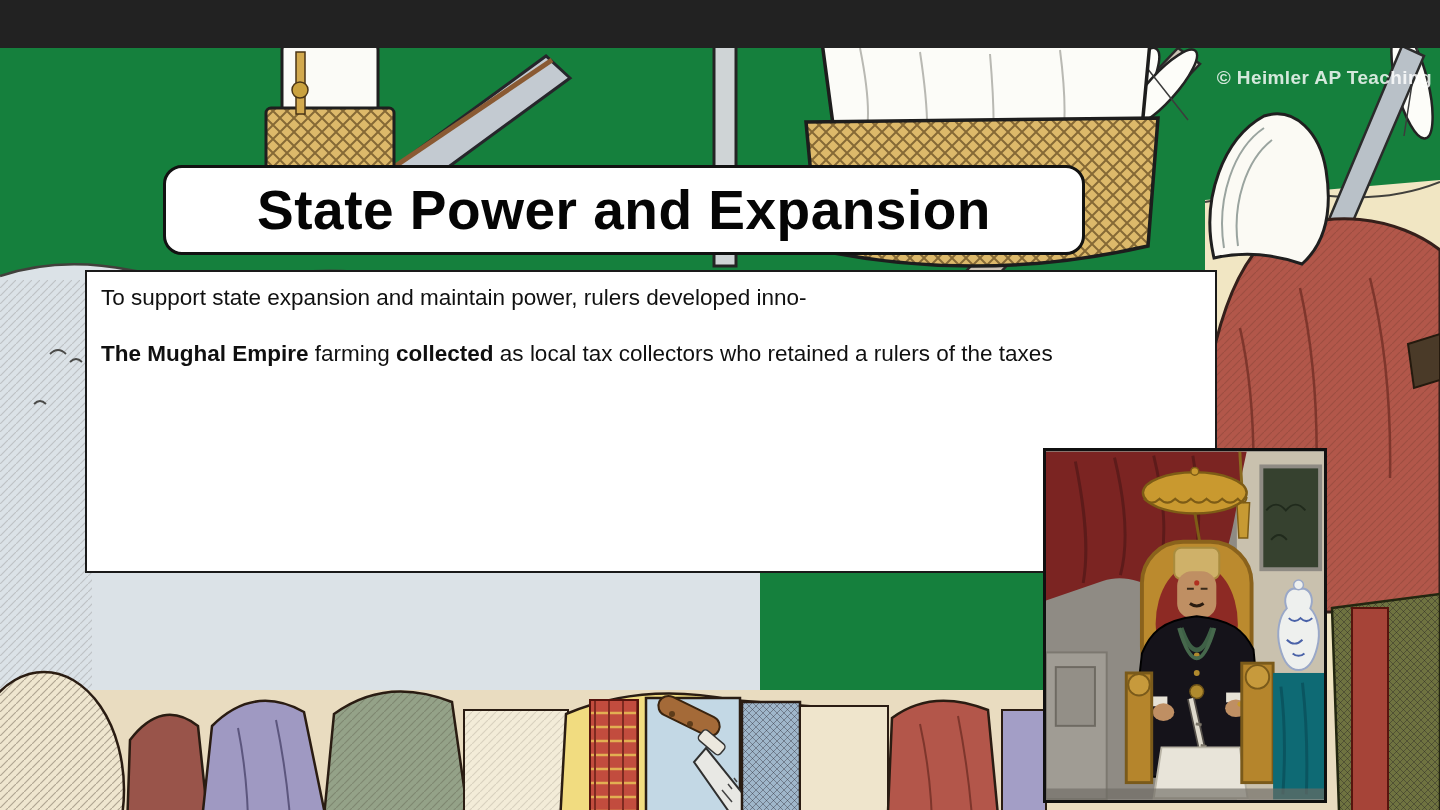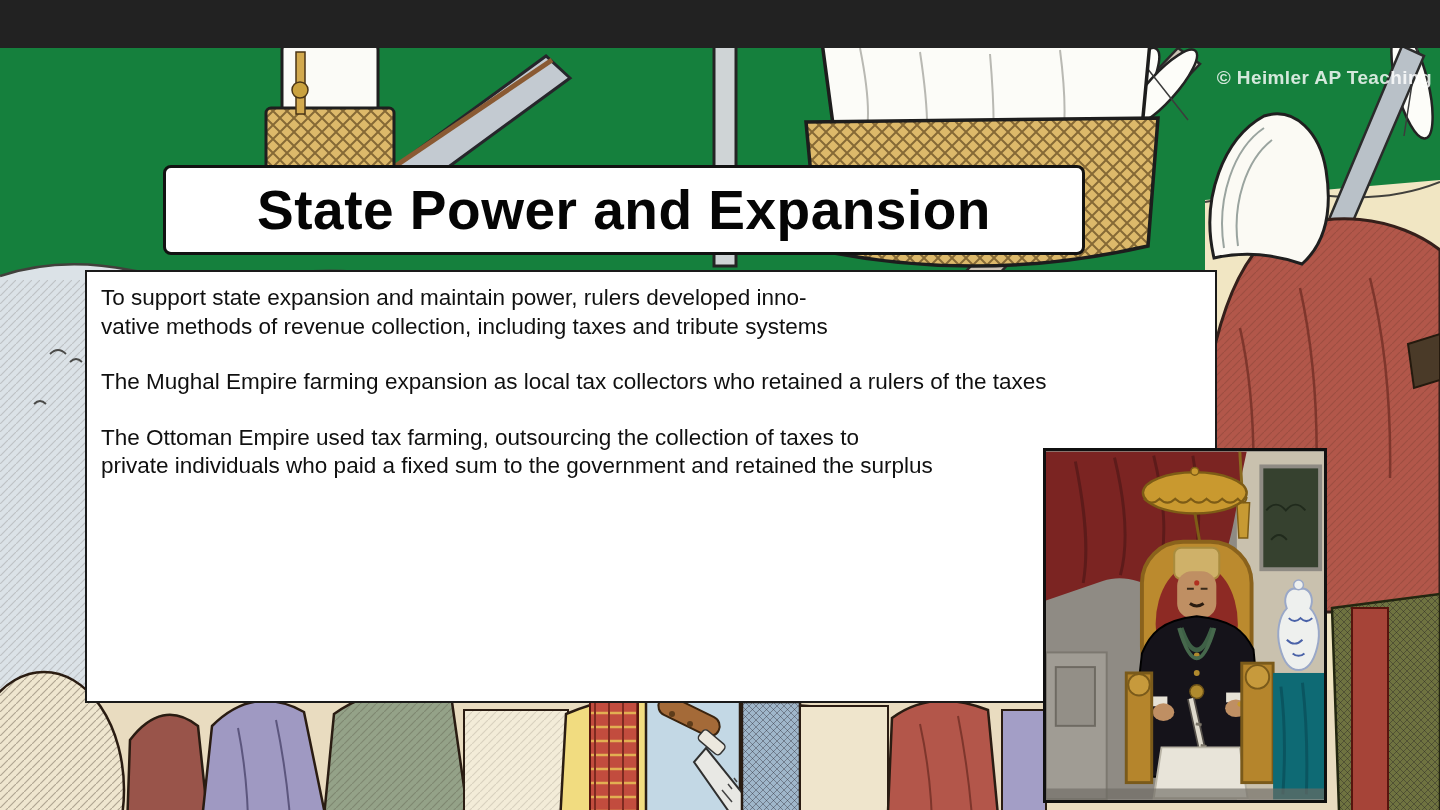--- a/index.html
+++ b/index.html
@@ -2,28 +2,28 @@
 <html><head>
 <meta charset="utf-8">
 <style>
   html,body{margin:0;padding:0;background:#222;}
   .slide{position:relative;width:1440px;height:810px;overflow:hidden;background:#15803d;
          font-family:"Liberation Sans",sans-serif;margin-top:48px;}
   #bg-svg{position:absolute;left:0;top:0;z-index:1;}
   .watermark{position:absolute;top:19px;right:8px;z-index:6;color:rgba(255,255,255,0.82);
              font-size:19px;font-weight:bold;letter-spacing:.4px;}
   .title-box{position:absolute;left:163px;top:117px;width:922px;height:90px;background:#fff;
-             border:3px solid #121212;border-radius:8px;box-sizing:border-box;z-index:3;
+             border:3px solid #121212;border-radius:19px;box-sizing:border-box;z-index:3;
              display:flex;align-items:center;justify-content:center;}
   .title-box span{font-size:55px;font-weight:bold;letter-spacing:.5px;color:#050505;white-space:nowrap;}
-  .text-box{position:absolute;left:85px;top:222px;width:1132px;height:433px;background:#fff;
+  .text-box{position:absolute;left:85px;top:222px;width:1132px;height:303px;background:#fff;
             border:2px solid #1a1a1a;box-sizing:border-box;padding:12px 14px;z-index:2;overflow:hidden;}
   .text-box p{margin:0 0 27px 0;font-size:22.5px;line-height:28.5px;color:#101010;white-space:nowrap;}
   .text-box p:last-child{margin-bottom:0;}
-  .text-box .b{font-weight:normal;}
+  .text-box .b{font-weight:bold;}
   .portrait{position:absolute;left:1043px;top:400px;width:284px;height:355px;border:3px solid #101010;
             box-sizing:border-box;z-index:4;background:#8f8b84;}
   .portrait svg{display:block;width:100%;height:100%;}
 </style>
 </head>
 <body>
 
 <div class="slide">
 
   <svg id="bg-svg" width="1440" height="810" viewBox="0 0 1440 810" xmlns="http://www.w3.org/2000/svg">
@@ -128,23 +128,22 @@
     <rect x="0" y="793" width="1440" height="17" fill="#1b2236"></rect>
   </svg>
 
   <div class="watermark">© Heimler AP Teaching</div>
 
   <div class="title-box">
     <span>State Power and Expansion</span>
   </div>
 
   <div class="text-box">
-    <p><span>To support state expansion and maintain power, rulers developed inno-</span><br><span>vative methods of revenue collection, including taxes and tribute systems</span></p>
-    <p><span class="b">The Mughal Empire</span><span> farming </span><span class="b">expansion</span><span> as local tax collectors who retained a rulers of the taxes</span><br></p>
-    <p><span class="b">The Ottoman Empire</span><span> used </span><span class="b">tax farming</span><span>, outsourcing the collection of taxes to</span><br><span>private individuals who paid a fixed sum to the government and retained the surplus</span></p>
+    <p><span>To support state expansion and maintain power, rulers developed inno-</span><br></p>
+    <p><span class="b">The Mughal Empire</span><span> farming </span><span class="b">collected</span><span> as local tax collectors who retained a rulers of the taxes</span><br></p>
   </div>
 
   <div class="portrait">
     <svg viewBox="0 0 284 355" xmlns="http://www.w3.org/2000/svg">
       <rect width="284" height="355" fill="#8f8b84"></rect>
       <rect x="195" y="0" width="89" height="355" fill="#c9c1ae"></rect>
       <rect x="220" y="15" width="60" height="105" fill="#36412f" stroke="#8f8b84" stroke-width="4"></rect>
       <path d="M225,60 q10,-12 20,0 q10,-12 20,0 M230,90 q8,-10 16,0" stroke="#202a1c" stroke-width="2" fill="none"></path>
       <path d="M0,0 L205,0 L199,28 C190,95 178,132 152,172 C120,140 88,122 58,132 L0,152 Z" fill="#7b2422"></path>
       <path d="M30,10 C40,60 44,100 38,134 M70,6 C82,56 84,96 76,126 M110,4 C122,54 124,92 114,128 M150,4 C158,50 158,88 150,120" stroke="#5d1b1a" stroke-width="3" fill="none"></path>

